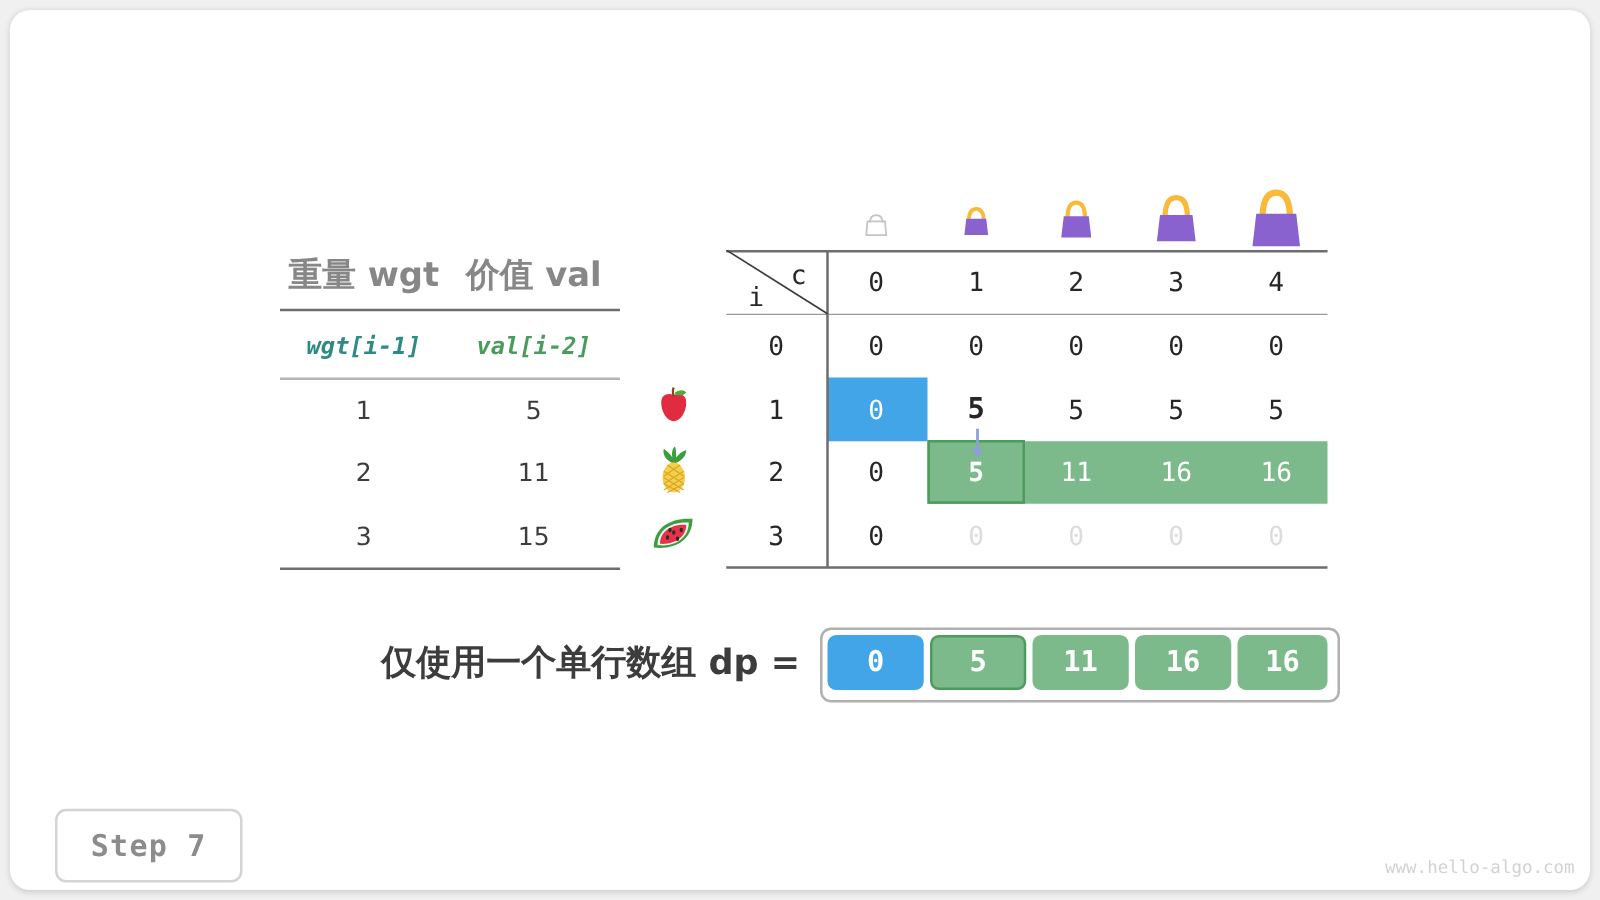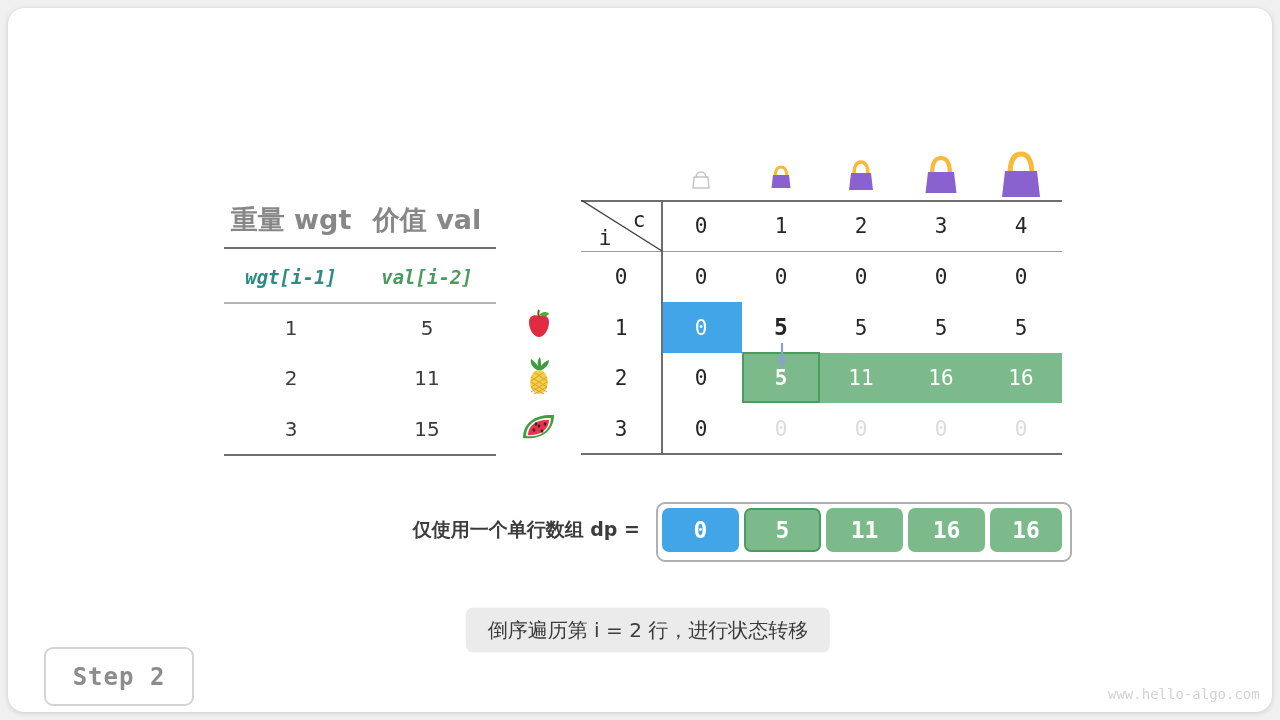--- a/index.html
+++ b/index.html
@@ -49,21 +49,21 @@
   .cellfill{position:absolute;}
 
   
   .bag{position:absolute;transform:translateX(-50%);}
 
   
   .fruit{position:absolute;transform:translate(-50%,-50%);}
 
   
   .dp-label{
-    position:absolute;font-size:19px;font-weight:bold;color:#3c3c3c;
+    position:absolute;font-size:28px;font-weight:bold;color:#3c3c3c;
     transform:translate(-100%,-50%);white-space:nowrap;
   }
   .dp-frame{
     position:absolute;border:2px solid #b0b0b0;border-radius:9px;background:#fff;
   }
   .dp-cell{
     position:absolute;border-radius:7px;
     display:flex;align-items:center;justify-content:center;
     color:#fff;font-size:23px;font-weight:bold;
     font-family:"DejaVu Sans Mono","Liberation Mono",monospace;
@@ -249,19 +249,18 @@
 
     <div class="dp-frame" style="left:648px;top:494px;width:412px;height:56px;"></div>
 
     <div class="dp-cell" style="left:654px;top:500px;width:77px;height:44px;background:#42a5e8;">0</div>
     <div class="dp-cell" style="left:736px;top:500px;width:77px;height:44px;background:#7cba8c;border:2px solid #4c9c5e;box-sizing:border-box;">5</div>
     <div class="dp-cell" style="left:818px;top:500px;width:77px;height:44px;background:#7cba8c;">11</div>
     <div class="dp-cell" style="left:900px;top:500px;width:77px;height:44px;background:#7cba8c;">16</div>
     <div class="dp-cell" style="left:982px;top:500px;width:72px;height:44px;background:#7cba8c;">16</div>
   </div>
 
-  <div class="caption" style="left:640px;top:622px;">倒序遍历第 i = 2 行，进行状态转移</div>
-
-  <div class="step" style="left:36px;top:639px;width:146px;height:55px;">Step 2</div>
+
+  <div class="step" style="left:36px;top:639px;width:146px;height:55px;">Step 7</div>
 
   <div class="wm" style="left:1100px;top:678px;">www.hello-algo.com</div>
 
 </div>
 
 </body></html>

